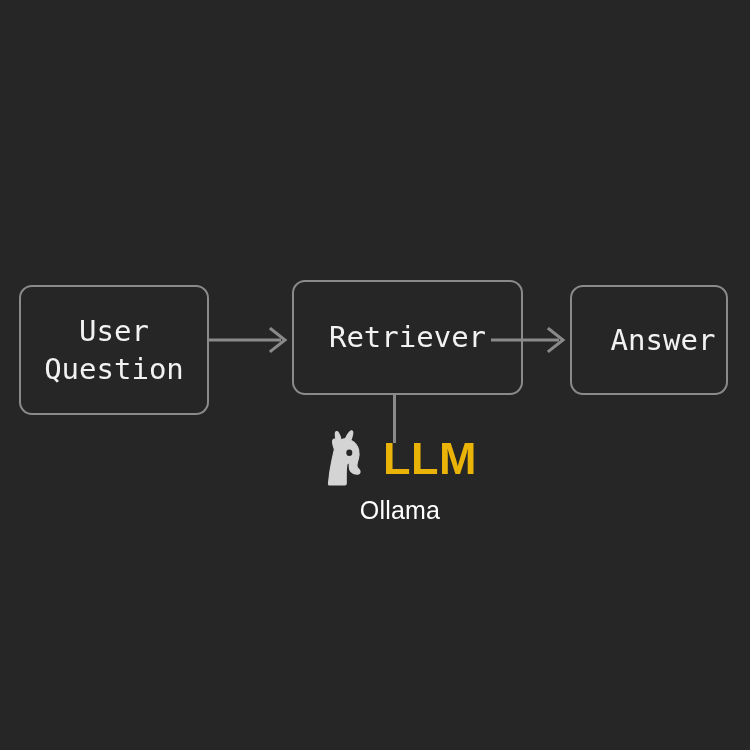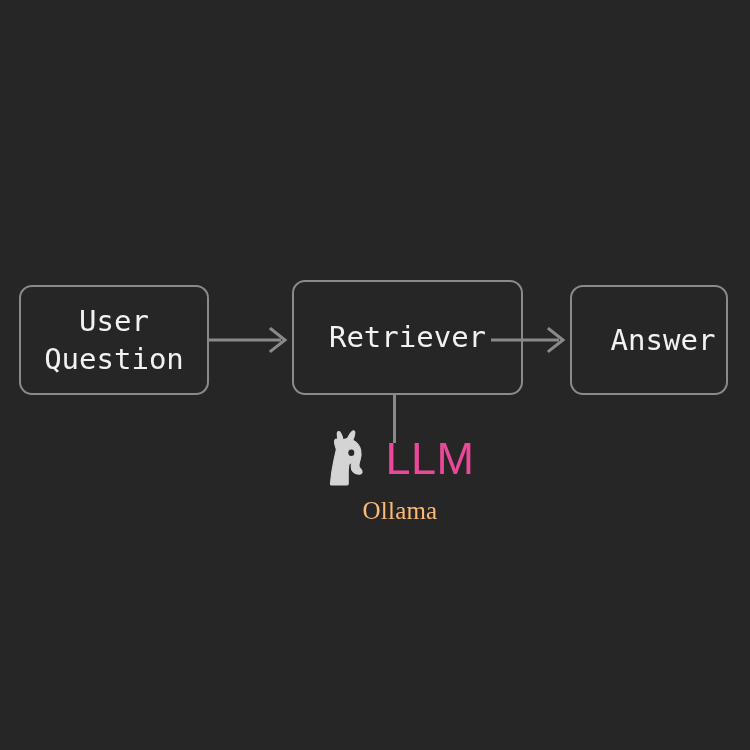--- a/index.html
+++ b/index.html
@@ -35,21 +35,21 @@
     color: #f2f2f2;
     font-size: 29px;
     line-height: 1.32;
     letter-spacing: 0px;
     white-space: pre-line;
   }
   #node-user-question {
     left: 19px;
     top: 285px;
     width: 190px;
-    height: 110px;
+    height: 130px;
   }
   #node-retriever {
     left: 292px;
     top: 280px;
     width: 231px;
     height: 115px;
   }
   #node-answer {
     left: 570px;
     top: 285px;
@@ -96,30 +96,30 @@
     justify-content: center;
     gap: 12px;
   }
   #ollama-llama-icon {
     display: block;
     width: 48px;
     height: 56px;
   }
   #llm-text {
     font-family: "Liberation Sans", sans-serif;
-    color: #ec4899;
+    color: #eab308;
     font-size: 45px;
-    font-weight: 400;
+    font-weight: 700;
     letter-spacing: 0.5px;
     line-height: 1;
   }
   #ollama-caption {
     margin-top: 12px;
-    font-family: Liberation Serif, serif;
-    color: #fdba74;
+    font-family: Liberation Sans, sans-serif;
+    color: #ffffff;
     font-size: 25px;
     font-weight: 400;
     letter-spacing: 0.2px;
     line-height: 1;
   }
 </style>
 </head>
 <body>
 
 <div id="diagram-canvas">

